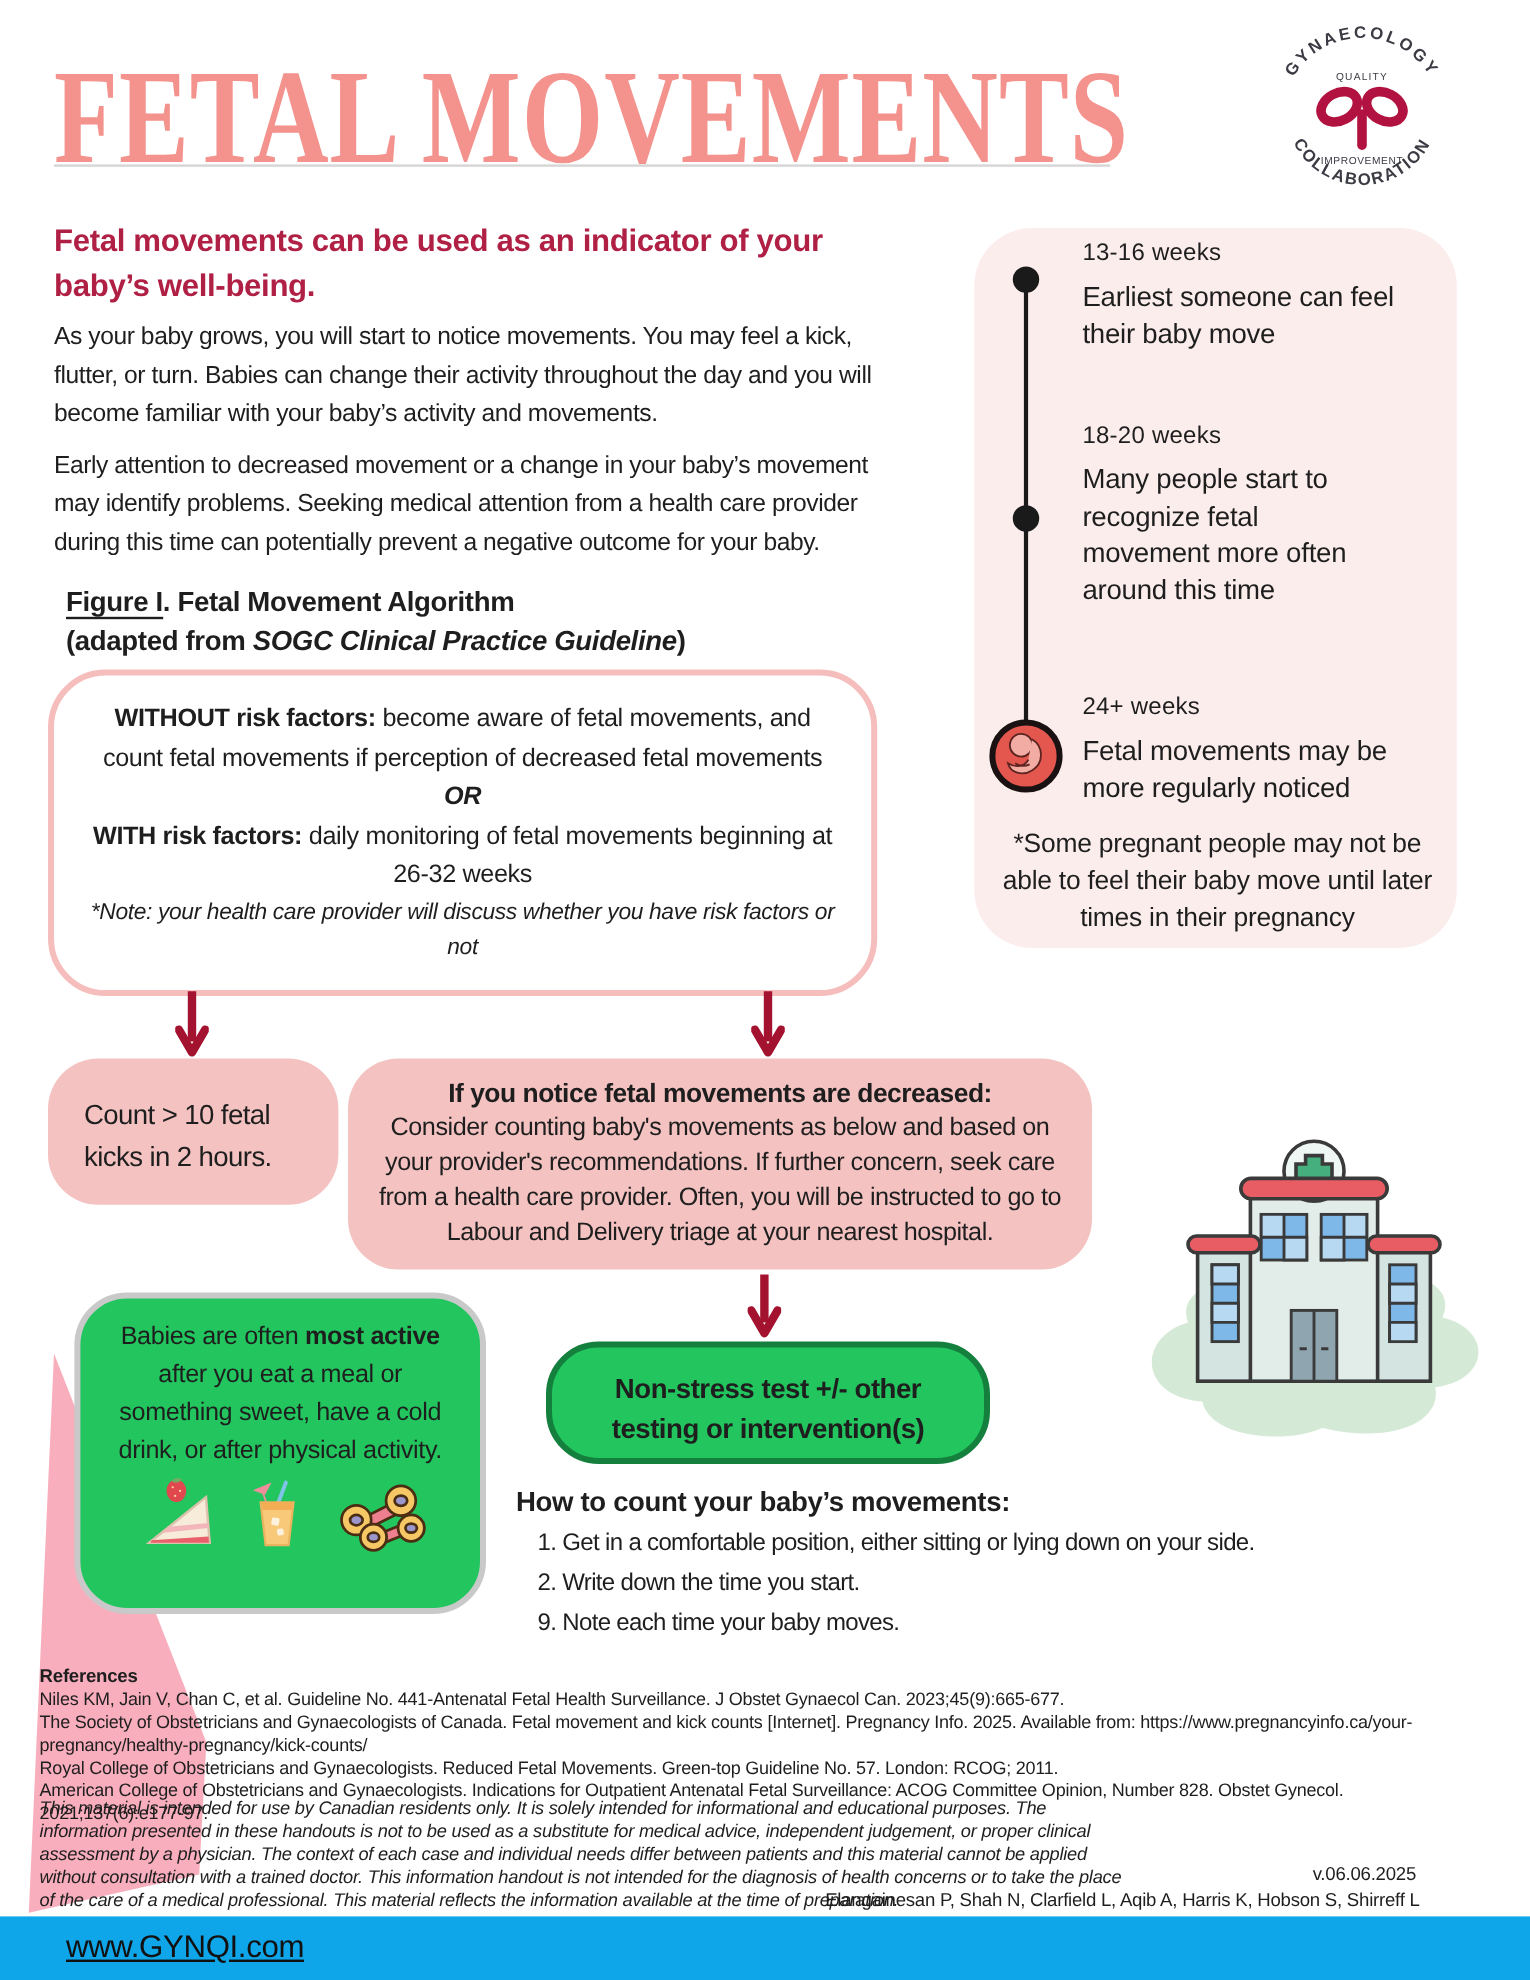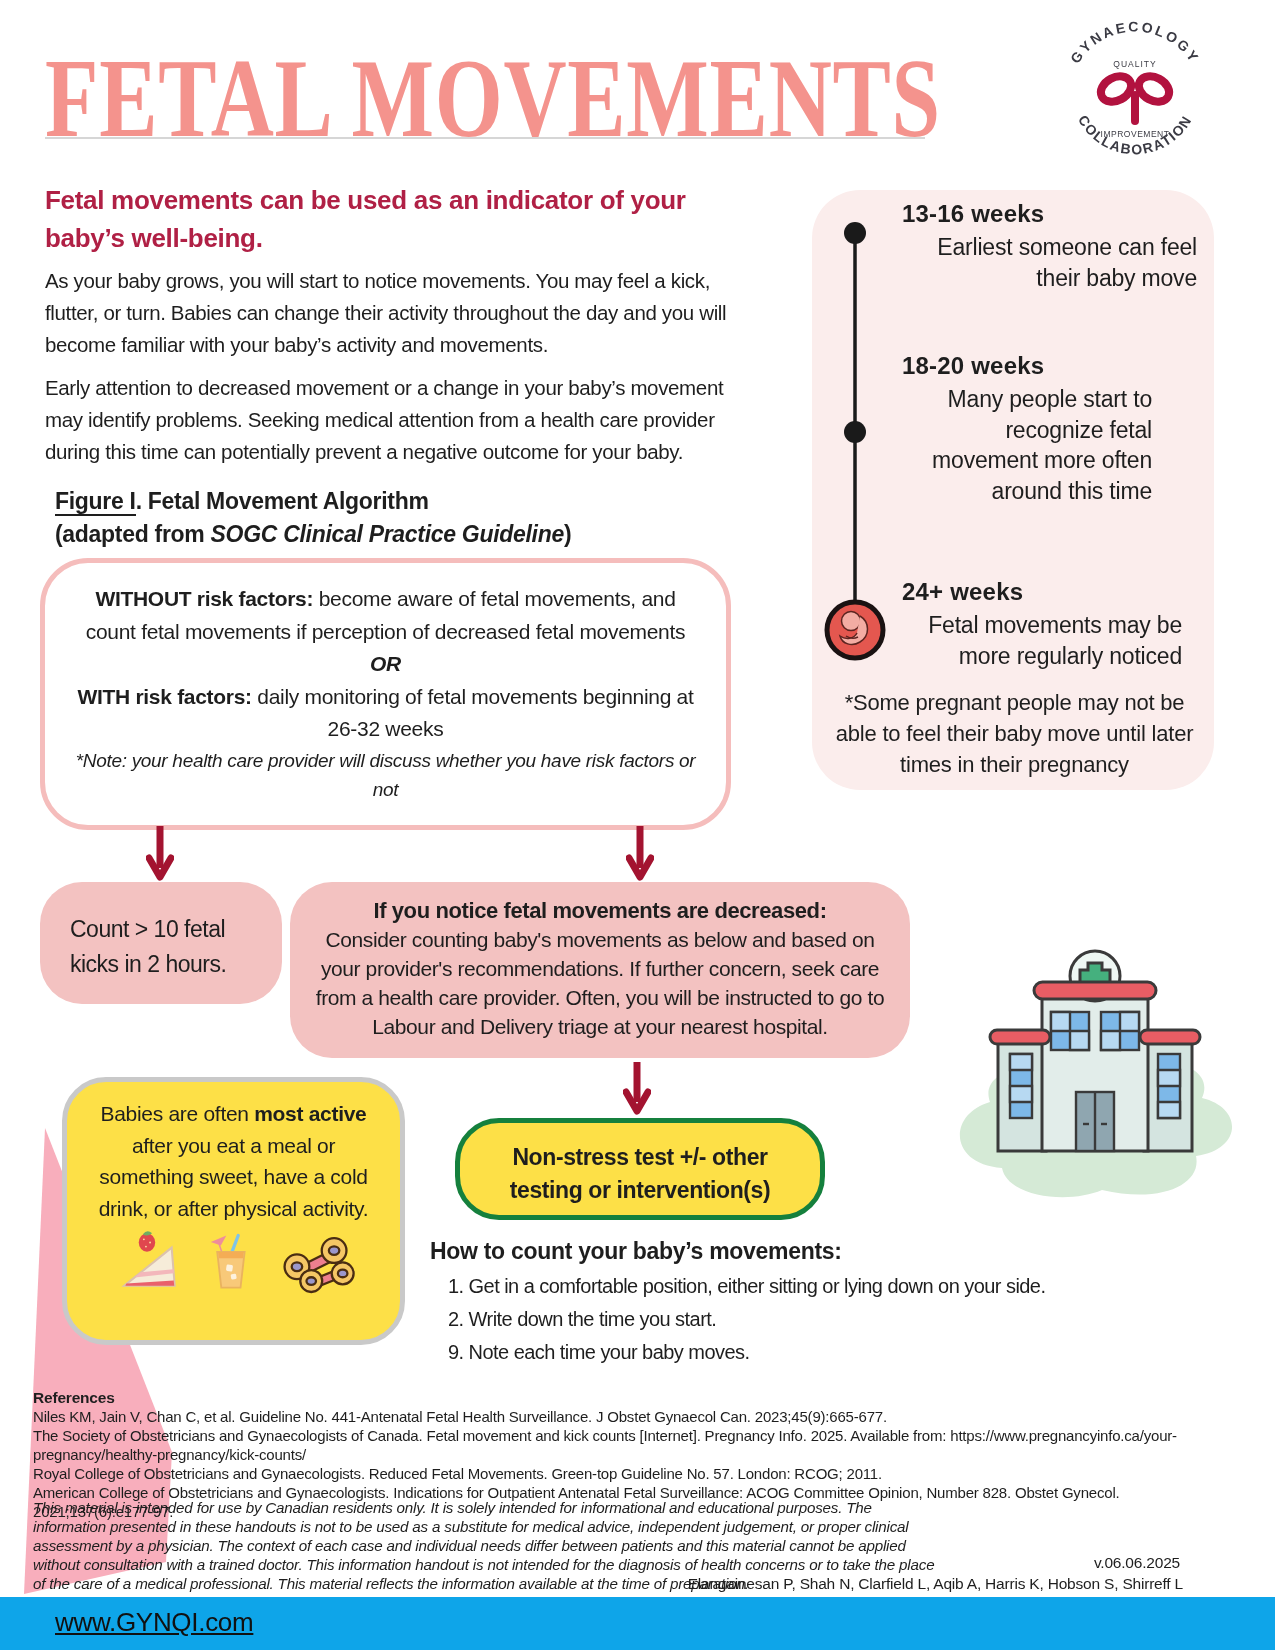--- a/index.html
+++ b/index.html
@@ -11,24 +11,24 @@
   .hairline{height:2px;background:#d6d6d6;}
   .intro-head{font-size:26px;font-weight:bold;color:#b02045;line-height:1.45;letter-spacing:-0.3px;}
   .body-text{font-size:20.5px;line-height:1.55;letter-spacing:-0.35px;}
   .fig-cap{font-size:23px;font-weight:bold;letter-spacing:-0.3px;line-height:1.45;}
   .fig-underline{border-bottom:2.5px solid #1e1e1e;}
   .algo-box{background:#fff;border:5px solid #f5bdbc;border-radius:48px;text-align:center;
             font-size:21px;line-height:1.55;letter-spacing:-0.3px;padding:20px 28px;}
   .algo-note{font-style:italic;font-size:19px;}
   .pink-box{background:#f3c2c1;border-radius:42px;}
   .timeline-panel{background:#fbedec;border-radius:48px;}
-  .week{font-size:24px;font-weight:bold;letter-spacing:0.2px;}
-  .tl-text{font-size:23px;line-height:1.33;letter-spacing:-0.2px;text-align:right;}
+  .week{font-size:20px;font-weight:normal;letter-spacing:0.2px;}
+  .tl-text{font-size:23px;line-height:1.33;letter-spacing:-0.2px;}
   .tl-note{font-size:22px;line-height:1.4;text-align:center;letter-spacing:-0.2px;}
-  .outline-box{background:#fde047;border-radius:44px;}
+  .outline-box{background:#22c55e;border-radius:44px;}
   .howto-title{font-size:23px;font-weight:bold;letter-spacing:-0.3px;}
   .howto-step{font-size:20px;letter-spacing:-0.55px;line-height:33px;white-space:nowrap;}
   .refs{font-size:15px;line-height:19px;letter-spacing:-0.2px;}
   .refs .ref-title{font-weight:bold;font-size:15.5px;}
   .disclaimer{font-size:15.2px;font-style:italic;line-height:19px;letter-spacing:-0.2px;}
   .meta{font-size:15.5px;letter-spacing:-0.2px;}
   .footer-band{background:#0ea5e9;}
   .footer-link{font-size:26px;color:#111;text-decoration:underline;letter-spacing:-0.3px;}
   .b{font-weight:bold;}
   .i{font-style:italic;}

